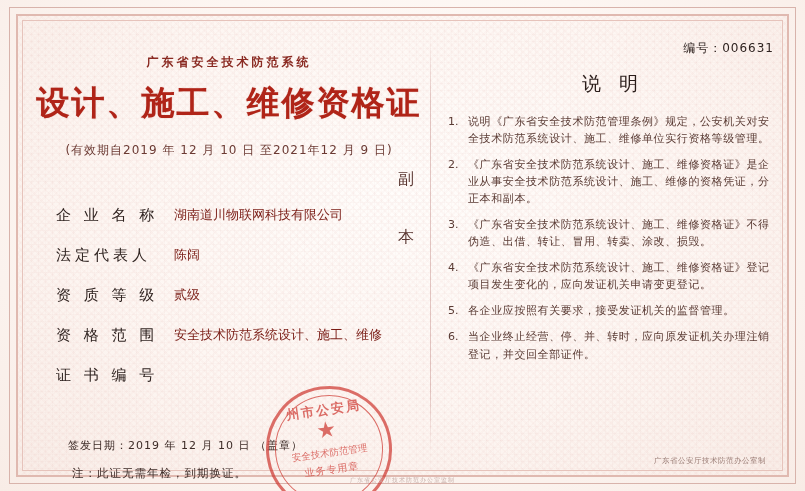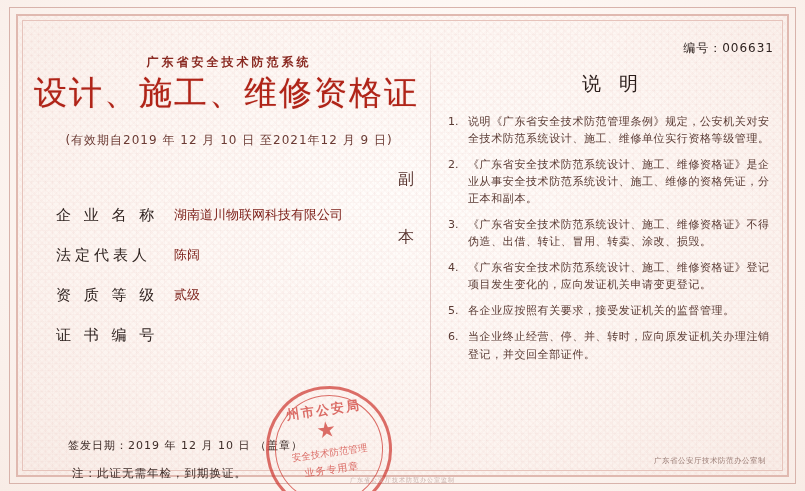--- a/index.html
+++ b/index.html
@@ -44,23 +44,24 @@
     position:absolute;left:34px;top:46px;width:390px;height:400px;
   }
   .sub-title{
     text-align:center;
     font-family:"DejaVu Sans","Liberation Sans",sans-serif;
     font-size:12px;font-weight:bold;color:#8a2a22;
     letter-spacing:3px;
     margin-top:8px;
   }
   .main-title{
-    text-align:left;
-    font-size:33px;font-weight:normal;color:#b02418;
+    text-align:center;
+    font-size:33px;font-weight:bold;color:#b02418;
     letter-spacing:2px;
+    margin-top:10px;
     text-shadow:0 0 1px rgba(160,30,20,0.4);
   }
   .valid{
     text-align:center;
     font-size:12px;color:#6b3a33;
     margin-top:16px;letter-spacing:1px;
   }
   .copy-mark{
     position:absolute;right:8px;top:104px;
     font-size:16px;color:#5a3631;letter-spacing:2px;
@@ -196,20 +197,24 @@
       <div class="row">
         <span class="lbl">法定代表人</span>
         <span class="val">陈阔</span>
       </div>
 
       <div class="row">
         <span class="lbl">资 质 等 级</span>
         <span class="val">贰级</span>
       </div>
 
+      <div class="row">
+        <span class="lbl">资 格 范 围</span>
+        <span class="val">安全技术防范系统设计、施工、维修</span>
+      </div>
 
       <div class="row">
         <span class="lbl">证 书 编 号</span>
       </div>
 
     </div>
 
     <div class="issue">签发日期：2019 年 12 月 10 日 （盖章）</div>
     <div class="note">注：此证无需年检，到期换证。</div>
 

